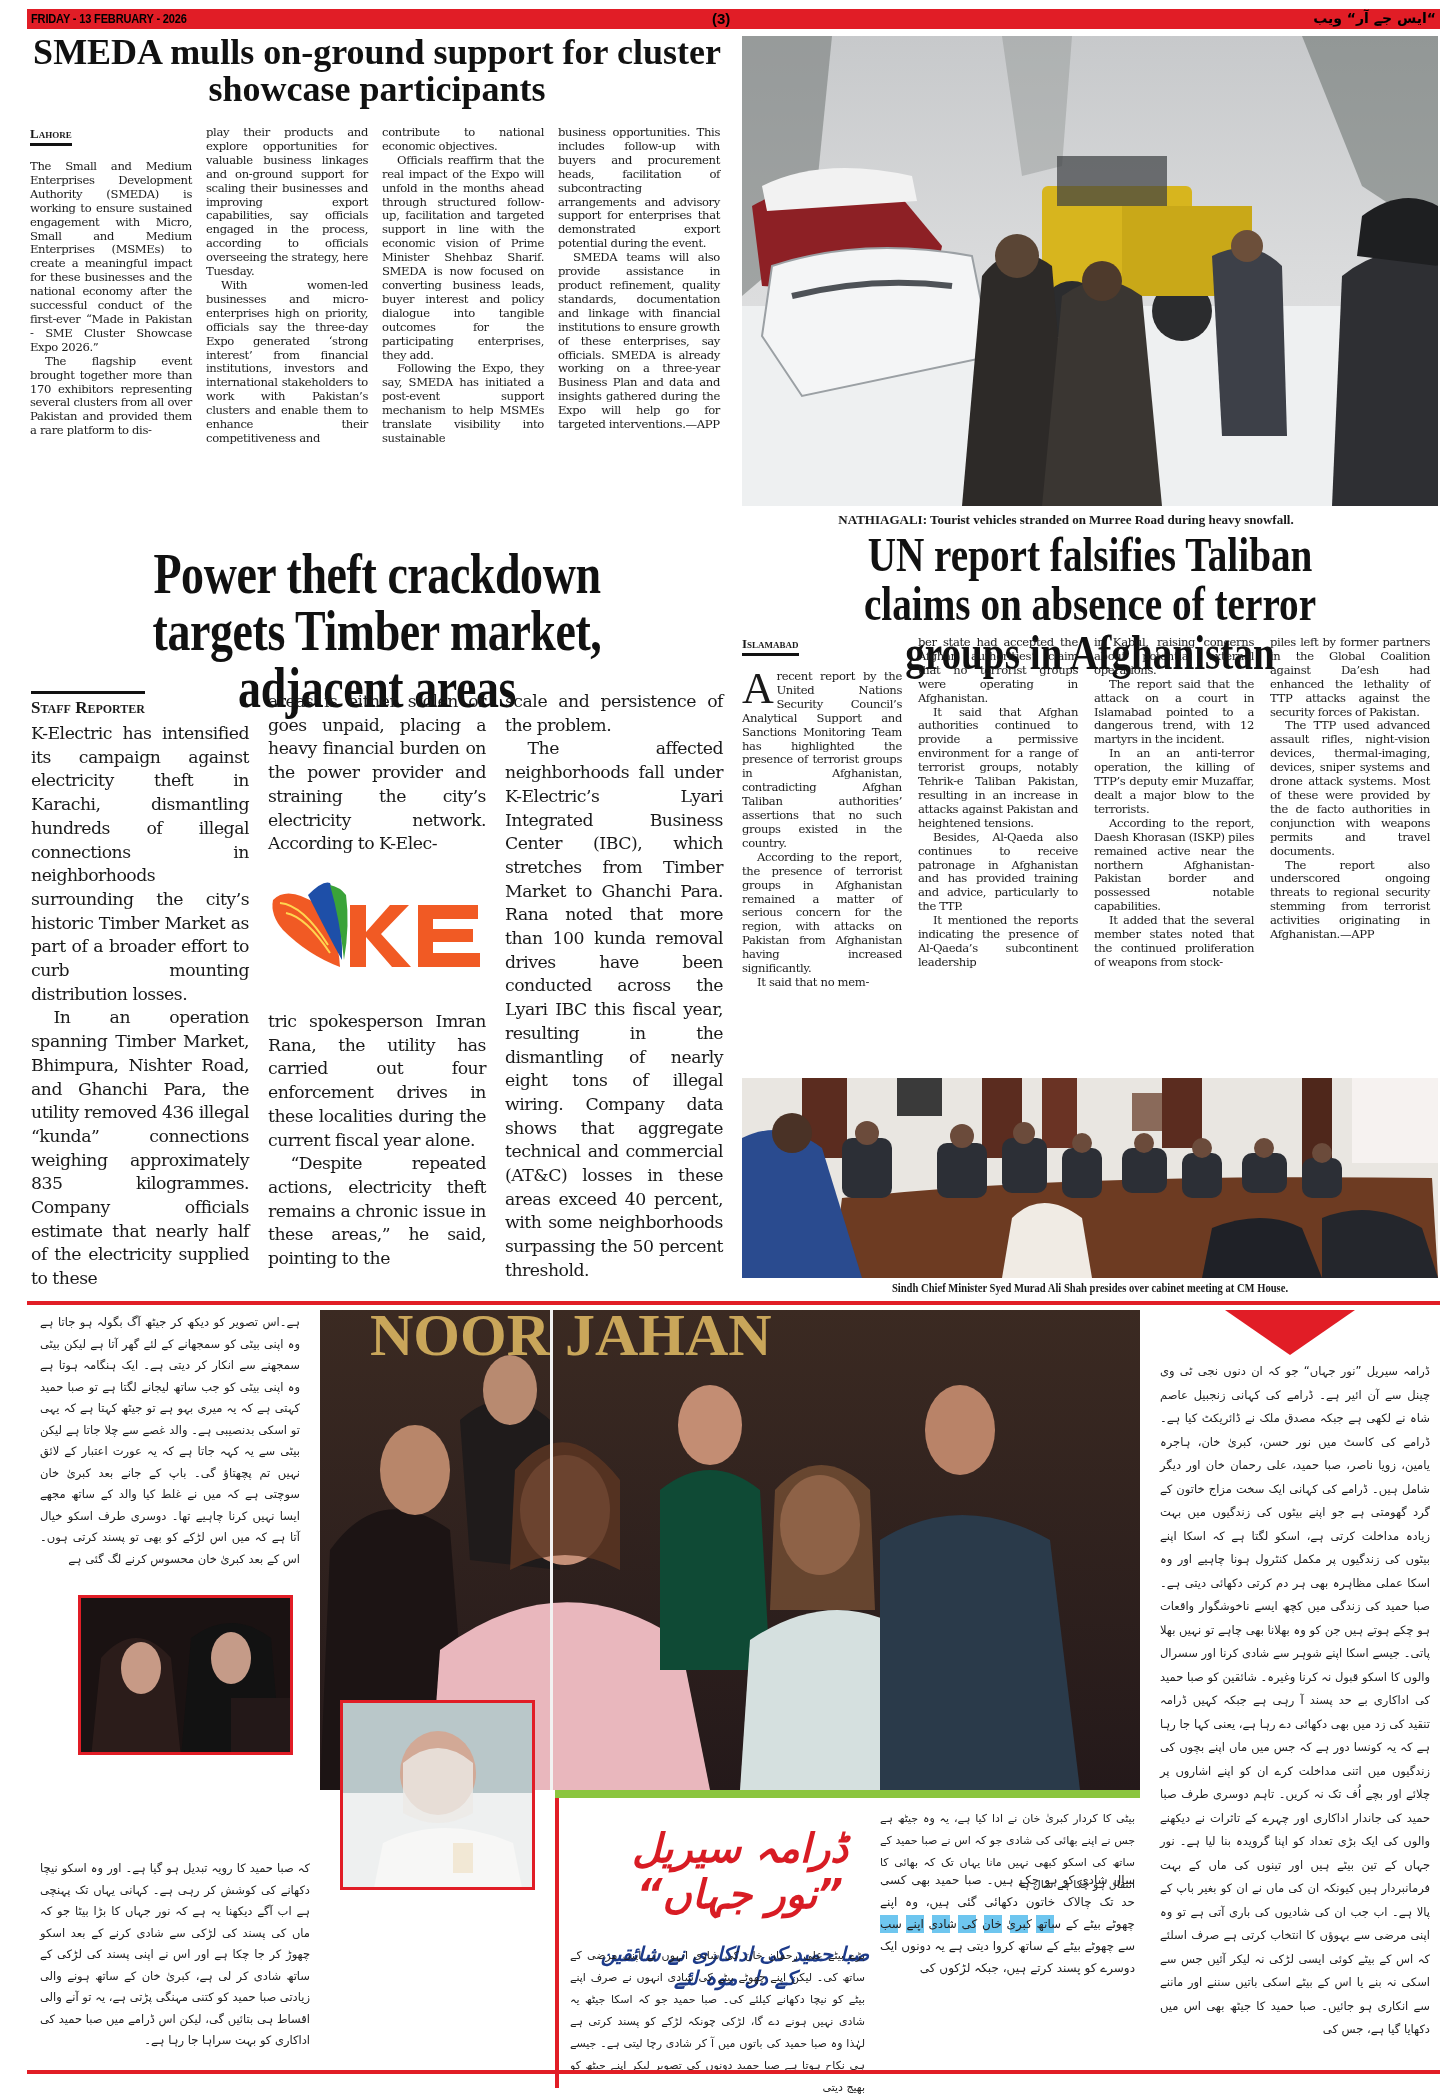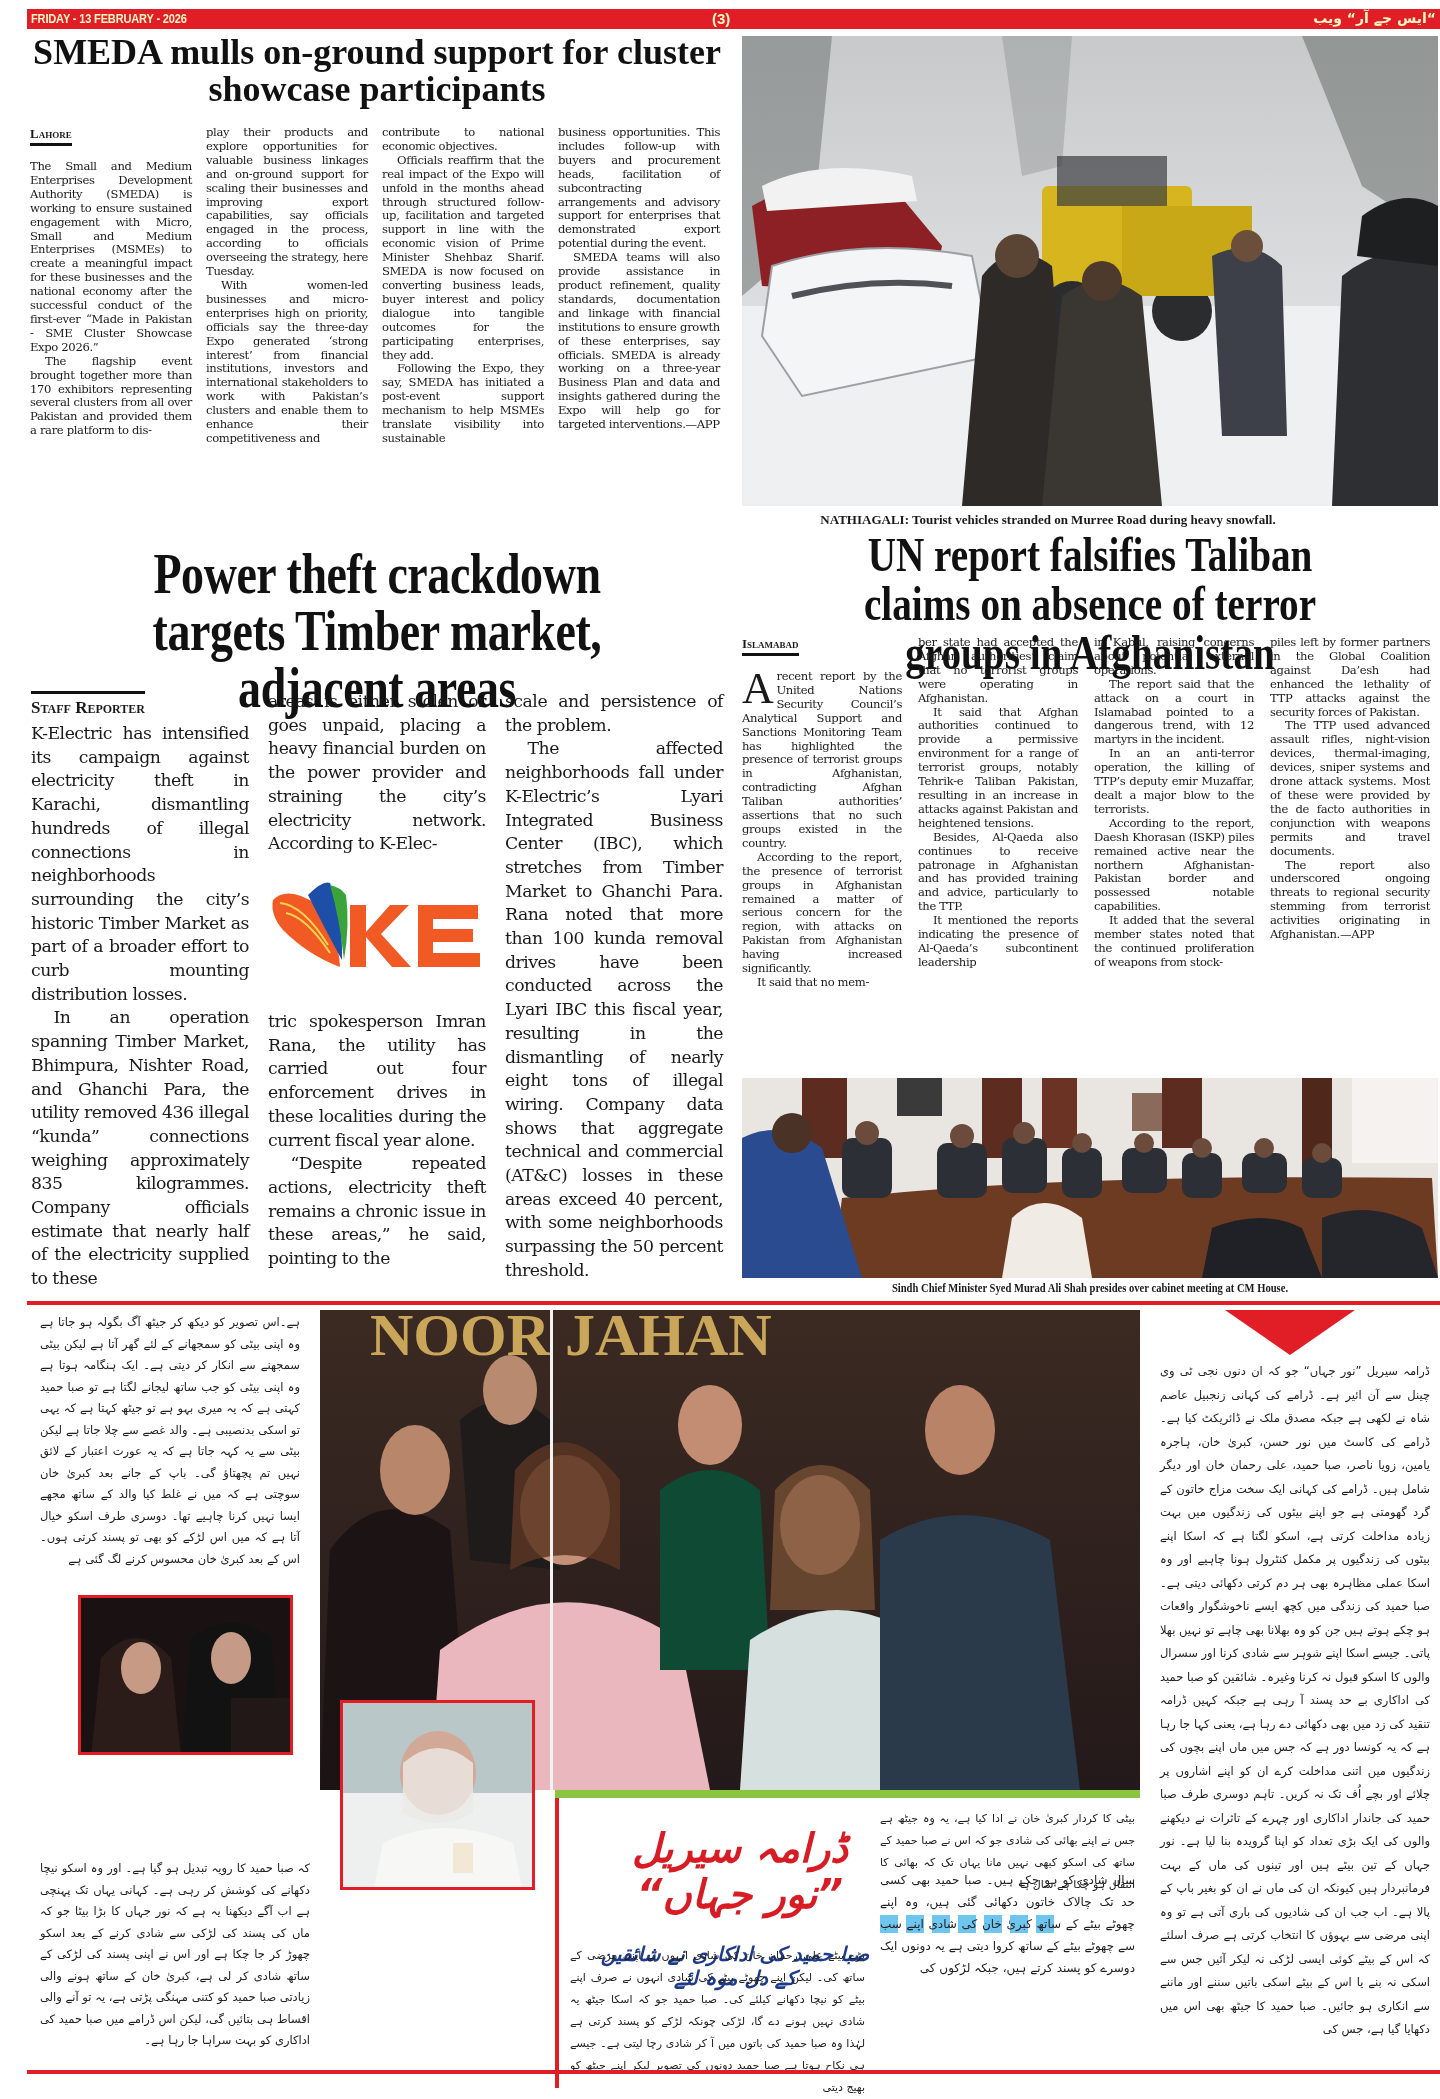--- a/index.html
+++ b/index.html
@@ -1,19 +1,19 @@
 <!DOCTYPE html>
 <html><head>
 <meta charset="utf-8">
 <style>
   * { box-sizing: border-box; margin: 0; padding: 0; }
   html, body { width: 1440px; height: 2099px; background: #fff; overflow: hidden; }
   body { position: relative; font-family: "DejaVu Serif", serif; color: #1a1a1a; }
 
-  .masthead { position: absolute; left: 27px; top: 9px; width: 1413px; height: 20px; background: #e11d26; color: #fef9c3; }
+  .masthead { position: absolute; left: 27px; top: 9px; width: 1413px; height: 20px; background: #e11d26; color: #000000; }
   .masthead .date { position: absolute; left: 4px; top: 2px; font: bold 13px "Liberation Sans", sans-serif; letter-spacing: -0.2px; transform: scaleX(0.85); transform-origin: left; }
   .masthead .page { position: absolute; left: 685px; top: 1px; font: bold 15px "Liberation Sans", sans-serif; }
   .masthead .urdu { position: absolute; right: 4px; top: 1px; font: bold 14px "DejaVu Sans", sans-serif; direction: rtl; }
 
   .headline { position: absolute; font-family: "Liberation Serif", serif; text-align: center; color: #111; line-height: 1.02; }
   .h1 { left: 27px; top: 34px; width: 700px; font-size: 36px; font-weight: bold; }
   .h2 { left: 27px; top: 546px; width: 700px; font-size: 56px; transform: scaleX(0.82); transform-origin: center; letter-spacing: -0.5px; }
   .h3 { left: 740px; top: 530px; width: 700px; font-size: 49px; transform: scaleX(0.8); transform-origin: center; line-height: 1.0; }
 
   .dateline { position: absolute; font: bold 13px "Liberation Serif", serif; font-variant: small-caps; border-bottom: 3px solid #111; padding-bottom: 1px; }
@@ -94,21 +94,21 @@
     <path d="M240 240 Q270 200 310 230 L330 470 L220 470 Z" fill="#2d2a28"></path>
     <circle cx="275" cy="220" r="22" fill="#5a4535"></circle>
     <path d="M320 260 Q360 230 400 260 L420 470 L300 470 Z" fill="#3a3632"></path>
     <circle cx="360" cy="245" r="20" fill="#4e3a2c"></circle>
     <path d="M470 220 Q510 200 540 230 L545 400 L480 400 Z" fill="#3d4048"></path>
     <circle cx="505" cy="210" r="16" fill="#6c4f3a"></circle>
     <path d="M600 240 Q650 200 696 230 L696 470 L590 470 Z" fill="#2e2f33"></path>
     <path d="M620 180 Q660 150 696 170 L696 230 L615 220 Z" fill="#1e1f21"></path>
   </svg>
 </div>
-<div class="caption" style="left:700px;top:512px;width:696px;font-family:Liberation Serif, serif;">NATHIAGALI: Tourist vehicles stranded on Murree Road during heavy snowfall.</div>
+<div class="caption" style="left:718px;top:512px;width:696px;font-family:Liberation Serif, serif;">NATHIAGALI: Tourist vehicles stranded on Murree Road during heavy snowfall.</div>
 
 <section class="power">
   <h2 class="headline h2">Power theft crackdown targets Timber market, adjacent areas</h2>
   <div class="dateline" style="left:31px;top:691px;font-size:17px;border-top:3px solid #111;border-bottom:none;padding-top:4px;">Staff Reporter</div>
   <div class="col" style="left:31px;top:722px;width:218px;">
     <p class="first">K-Electric has intensified its campaign against electricity theft in Karachi, dismantling hundreds of illegal connections in neighborhoods surrounding the city’s historic Timber Market as part of a broader effort to curb mounting distribution losses.</p>
     <p>In an operation spanning Timber Market, Bhimpura, Nishter Road, and Ghanchi Para, the utility removed 436 illegal “kunda” connections weighing approximately 835 kilogrammes. Company officials estimate that nearly half of the electricity supplied to these</p>
   </div>
   <div class="col" style="left:268px;top:690px;width:218px;">
     <p class="first">areas is either stolen or goes unpaid, placing a heavy financial burden on the power provider and straining the city’s electricity network. According to K-Elec-</p>

